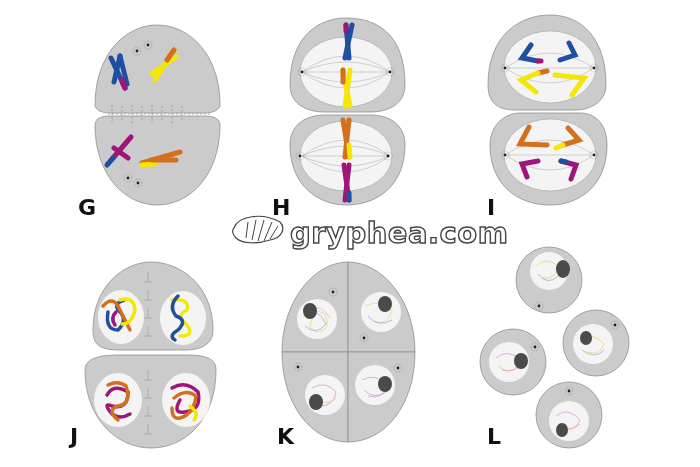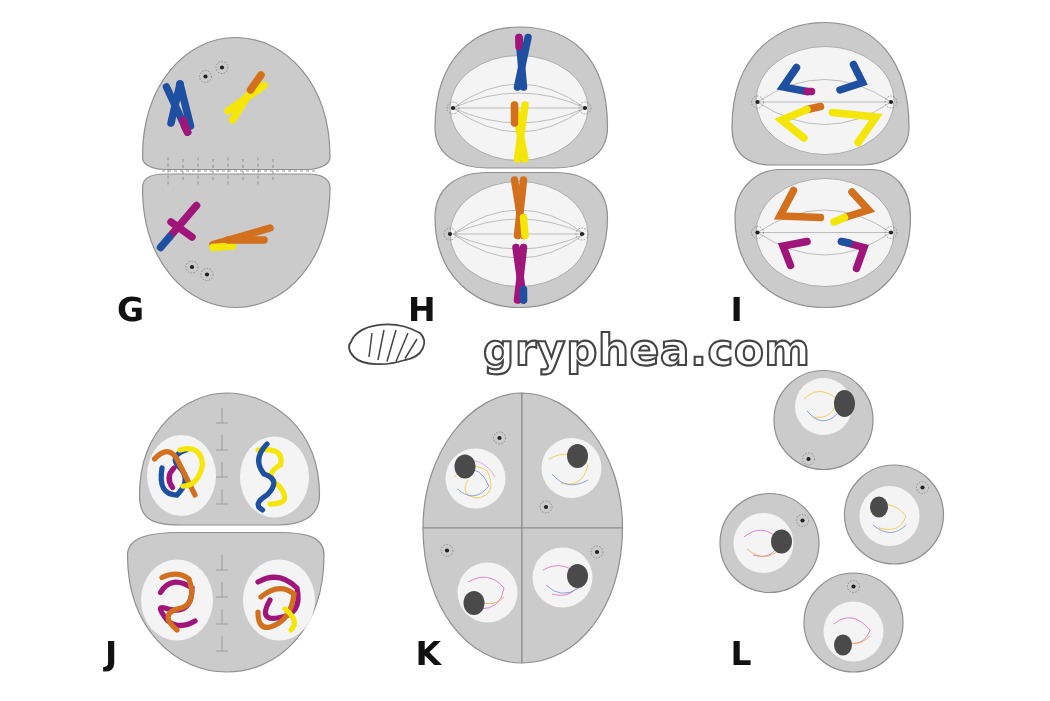--- a/index.html
+++ b/index.html
@@ -1,21 +1,21 @@
 <!DOCTYPE html>
 <html><head>
 <meta charset="utf-8">
 <style>
   html,body{margin:0;padding:0;background:#ffffff;}
   body{width:700px;height:467px;position:relative;overflow:hidden;font-family:"Liberation Sans",sans-serif;}
   svg{position:absolute;left:0;top:0;}
   .panel-label{position:absolute;font-family:"DejaVu Sans",sans-serif;font-weight:bold;font-size:22px;color:#111;line-height:1;}
   .watermark{position:absolute;left:228px;top:212px;width:250px;height:44px;}
   .wm-text{position:absolute;left:62px;top:4px;font-family:"DejaVu Sans",sans-serif;font-weight:bold;font-size:29px;color:#fff;
-    -webkit-text-stroke:1.4px #444;letter-spacing:0.5px;margin-left:32px;}
+    -webkit-text-stroke:1.4px #444;letter-spacing:0.5px;}
 </style>
 </head>
 <body>
 
 <svg width="700" height="467" viewBox="0 0 700 467">
   <defs>
     <g id="centriole">
       <circle r="4" fill="none" stroke="#777" stroke-width="0.5" stroke-dasharray="1 1"></circle>
       <circle r="1.4" fill="#222"></circle>
     </g>

